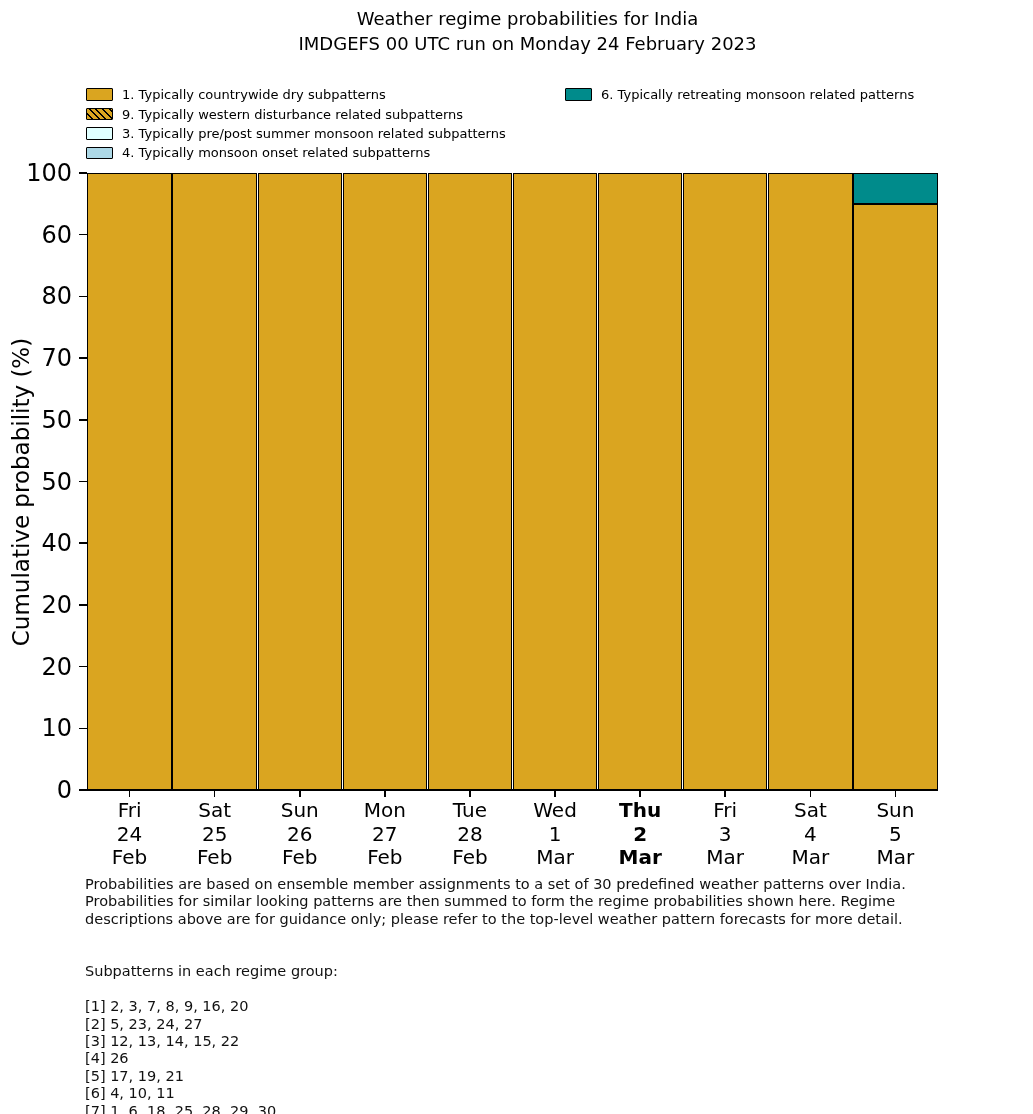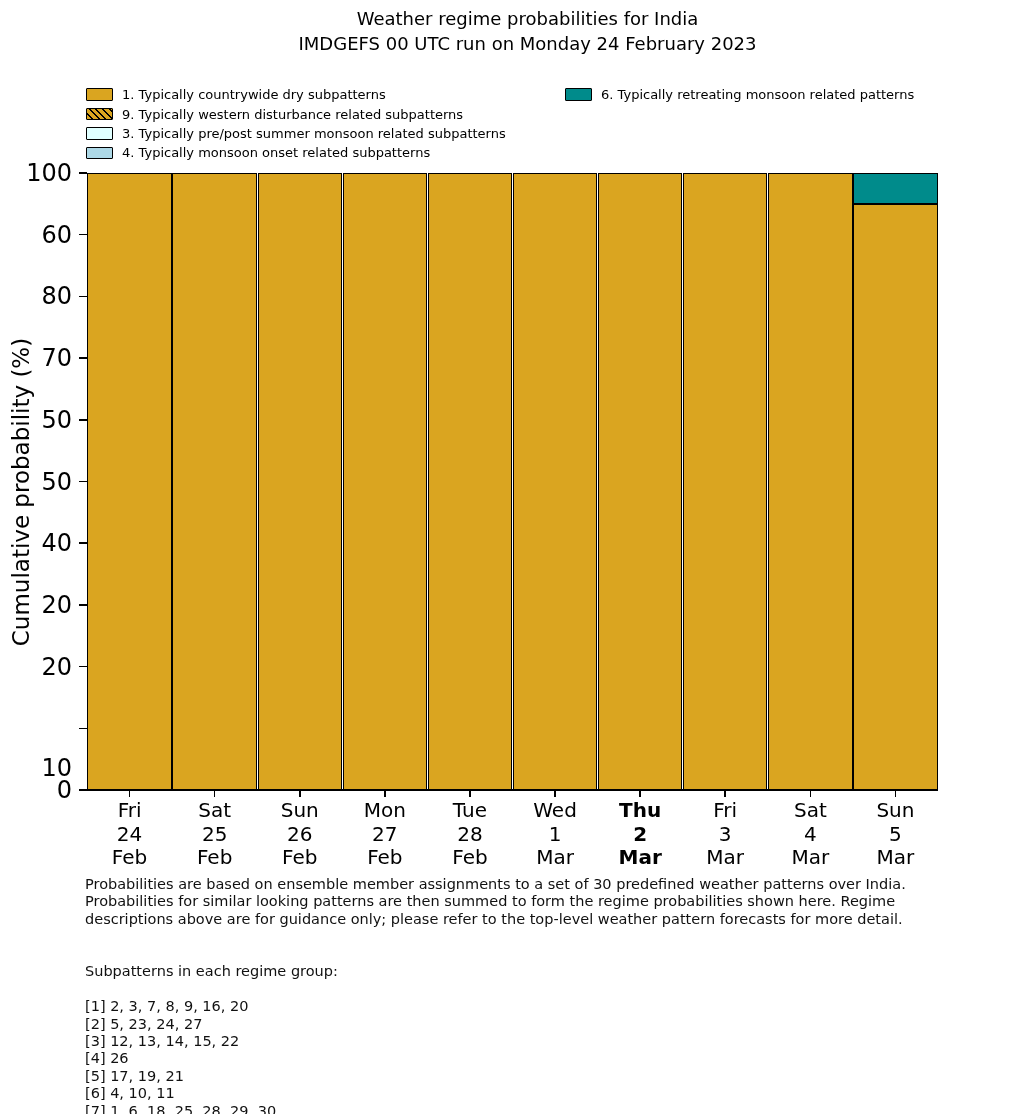--- a/index.html
+++ b/index.html
@@ -71,21 +71,21 @@
       </div>
     </div>
 
   <div class="ylabel">Cumulative probability (%)</div>
 
   <div class="plot">
     <div class="spine-bottom"></div>
   <div class="ytick" style="top: 616.2px;"></div>
       <div class="ytick-label" style="top: 604px;">0</div>
       <div class="ytick" style="top: 554.5px;"></div>
-      <div class="ytick-label" style="top: 542.3px; margin-top: 40px;">10</div>
+      <div class="ytick-label" style="top: 542.3px;">10</div>
       <div class="ytick" style="top: 492.8px;"></div>
       <div class="ytick-label" style="top: 480.6px;">20</div>
       <div class="ytick" style="top: 431.1px;"></div>
       <div class="ytick-label" style="top: 418.9px;">20</div>
       <div class="ytick" style="top: 369.4px;"></div>
       <div class="ytick-label" style="top: 357.2px;">40</div>
       <div class="ytick" style="top: 307.7px;"></div>
       <div class="ytick-label" style="top: 295.5px;">50</div>
       <div class="ytick" style="top: 246px;"></div>
       <div class="ytick-label" style="top: 233.8px;">50</div>

